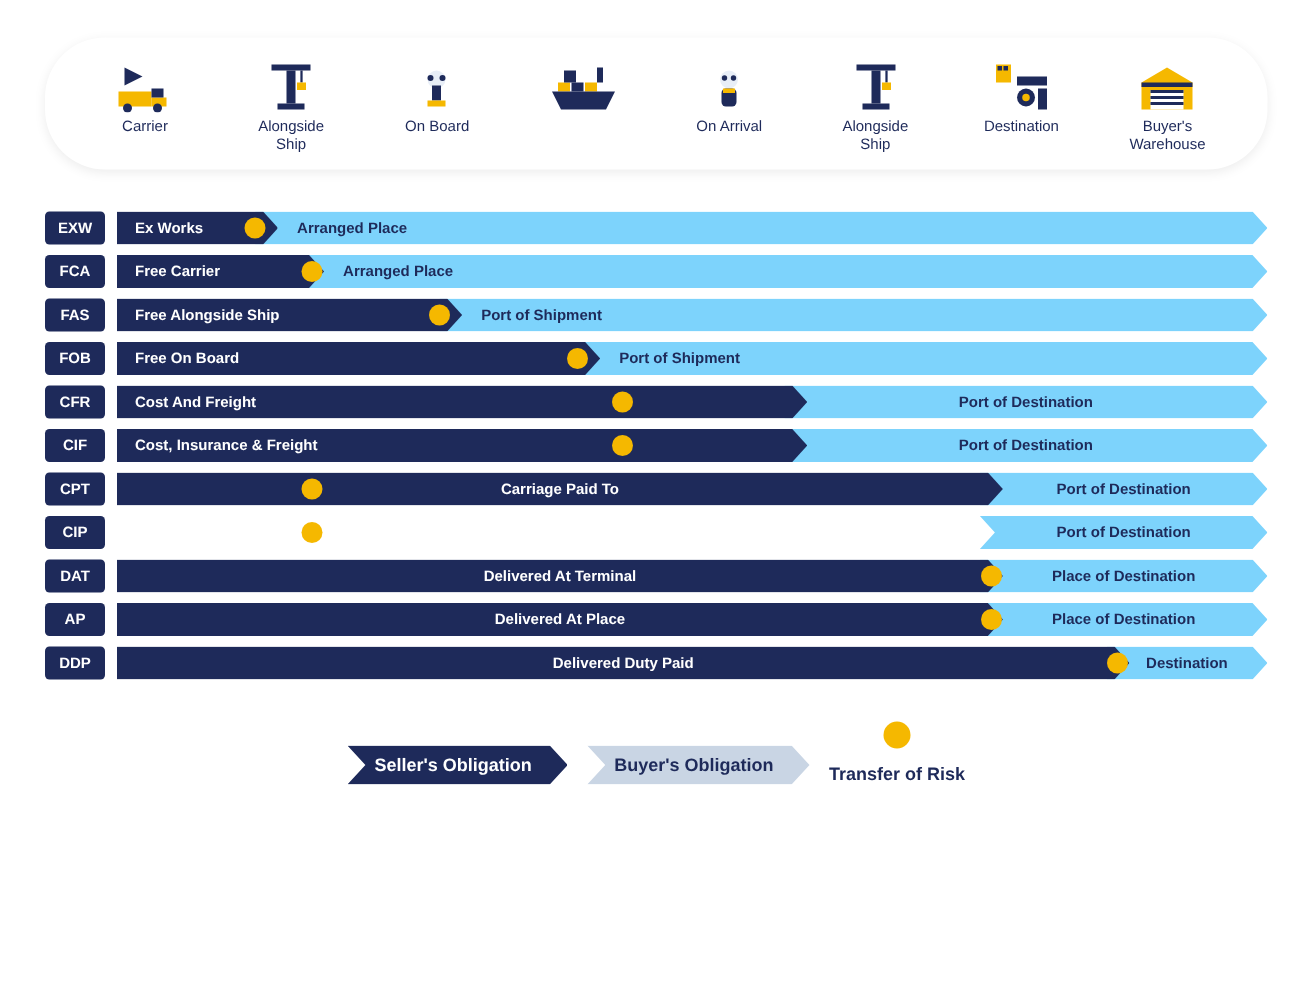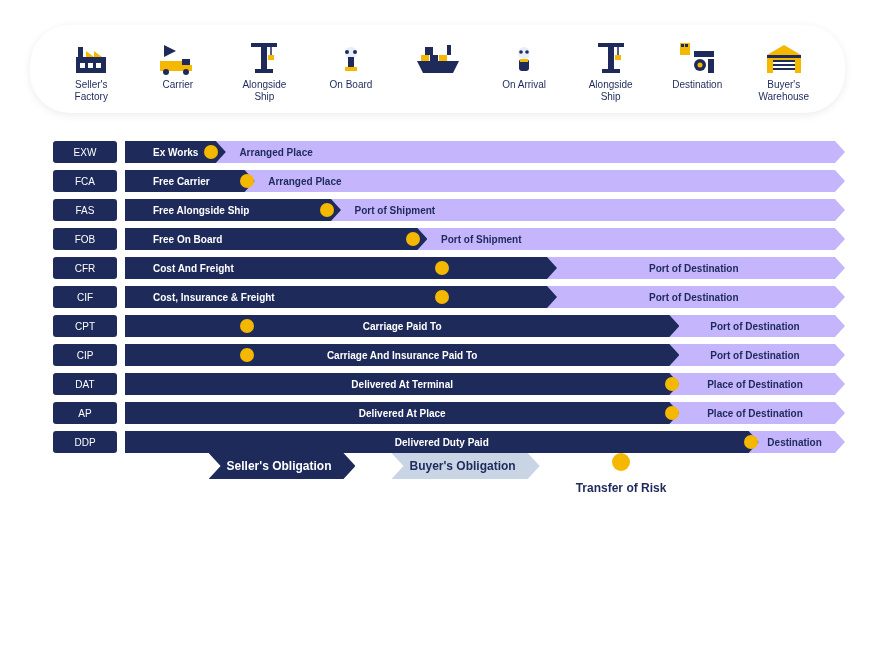--- a/index.html
+++ b/index.html
@@ -47,77 +47,77 @@
     justify-content: center;
     margin-bottom: 4px;
   }
   .stage .icon svg { display: block; }
   .stage-label { line-height: 1.2; }
 
   
   .rows { display: flex; flex-direction: column; gap: 7px; }
   .row { display: flex; align-items: center; height: 22px; position: relative; }
   .code {
-    width: 64px;
+    width: 40px;
     height: 22px;
     background: #1e2a5a;
     color: #fff;
     font-size: 10px;
-    font-weight: 400;
+    font-weight: 700;
     display: flex;
     align-items: center;
     justify-content: center;
     border-radius: 3px;
     flex-shrink: 0;
-    margin-left: 23px;
   }
   .bars {
     position: relative;
     flex: 1;
     height: 22px;
     margin-left: 8px;
   }
   .bar {
     position: absolute;
     top: 0;
     height: 22px;
     display: flex;
     align-items: center;
     font-size: 10px;
     font-weight: 600;
   }
   .bar.seller {
     background: #1e2a5a;
     color: #fff;
     clip-path: polygon(0 0, calc(100% - 10px) 0, 100% 50%, calc(100% - 10px) 100%, 0 100%);
-    padding-left: 28px;
+    padding-left: 12px;
   }
   .bar.buyer {
-    background: #c4b5fd;
+    background: #7dd3fc;
     color: #1e2a5a;
     clip-path: polygon(0 0, calc(100% - 10px) 0, 100% 50%, calc(100% - 10px) 100%, 0 100%, 10px 50%);
     justify-content: center;
   }
   .bar.seller.centered { justify-content: center; padding-left: 0; }
   .risk-dot {
     position: absolute;
     width: 14px;
     height: 14px;
     border-radius: 50%;
     background: #f5b800;
     top: 4px;
     z-index: 5;
   }
 
   
   .legend {
     display: flex;
     justify-content: center;
-    align-items: flex-start;
-    gap: 36px;
+    align-items: flex-end;
+    gap: 13px;
+    margin-top: 28px;
   }
   .legend-item { display: flex; align-items: center; gap: 10px; font-size: 12px; font-weight: 600; color: #1e2a5a; flex-direction: column; }
   .legend-arrow {
     height: 26px;
     padding: 0 24px 0 18px;
     display: flex;
     align-items: center;
     font-size: 12px;
     font-weight: 600;
     clip-path: polygon(0 0, calc(100% - 12px) 0, 100% 50%, calc(100% - 12px) 100%, 0 100%, 12px 50%);
@@ -127,34 +127,20 @@
   .legend-dot {
     width: 18px; height: 18px; border-radius: 50%; background: #f5b800;
   }
 </style>
 </head>
 <body>
 
 <div class="page">
 
   <div class="stages" id="stages">
-      <div class="stage">
-        <div class="icon">
-          <svg width="34" height="32" viewBox="0 0 34 32">
-            <rect x="2" y="14" width="30" height="16" fill="#1e2a5a"></rect>
-            <rect x="4" y="4" width="5" height="10" fill="#1e2a5a"></rect>
-            <polygon points="12,14 12,8 20,14" fill="#f5b800"></polygon>
-            <polygon points="20,14 20,8 28,14" fill="#f5b800"></polygon>
-            <rect x="6" y="20" width="5" height="5" fill="#fff"></rect>
-            <rect x="14" y="20" width="5" height="5" fill="#fff"></rect>
-            <rect x="22" y="20" width="5" height="5" fill="#fff"></rect>
-          </svg>
-        </div>
-        <div class="stage-label">Seller's<br>Factory</div>
-      </div>
       <div class="stage">
         <div class="icon">
           <svg width="44" height="34" viewBox="0 0 44 34">
             <polygon points="8,4 20,10 8,16" fill="#1e2a5a"></polygon>
             <rect x="4" y="20" width="22" height="10" fill="#f5b800"></rect>
             <rect x="26" y="24" width="10" height="6" fill="#f5b800"></rect>
             <circle cx="10" cy="31" r="3" fill="#1e2a5a"></circle>
             <circle cx="30" cy="31" r="3" fill="#1e2a5a"></circle>
             <rect x="26" y="18" width="8" height="6" fill="#1e2a5a"></rect>
           </svg>
@@ -334,23 +320,20 @@
             <span>Carriage Paid To</span>
           </div>
           <div class="risk-dot" style="left: calc(17% - 7px);"></div>
         </div>
       </div>
       <div class="row">
         <div class="code">CIP</div>
         <div class="bars">
           <div class="bar buyer" style="left: 75%; width: 25%;">
             <span>Port of Destination</span>
-          </div>
-          <div class="bar seller centered" style="left: 0px; width: 77%;">
-            <span>Carriage And Insurance Paid To</span>
           </div>
           <div class="risk-dot" style="left: calc(17% - 7px);"></div>
         </div>
       </div>
       <div class="row">
         <div class="code">DAT</div>
         <div class="bars">
           <div class="bar buyer" style="left: 75%; width: 25%;">
             <span>Place of Destination</span>
           </div>

